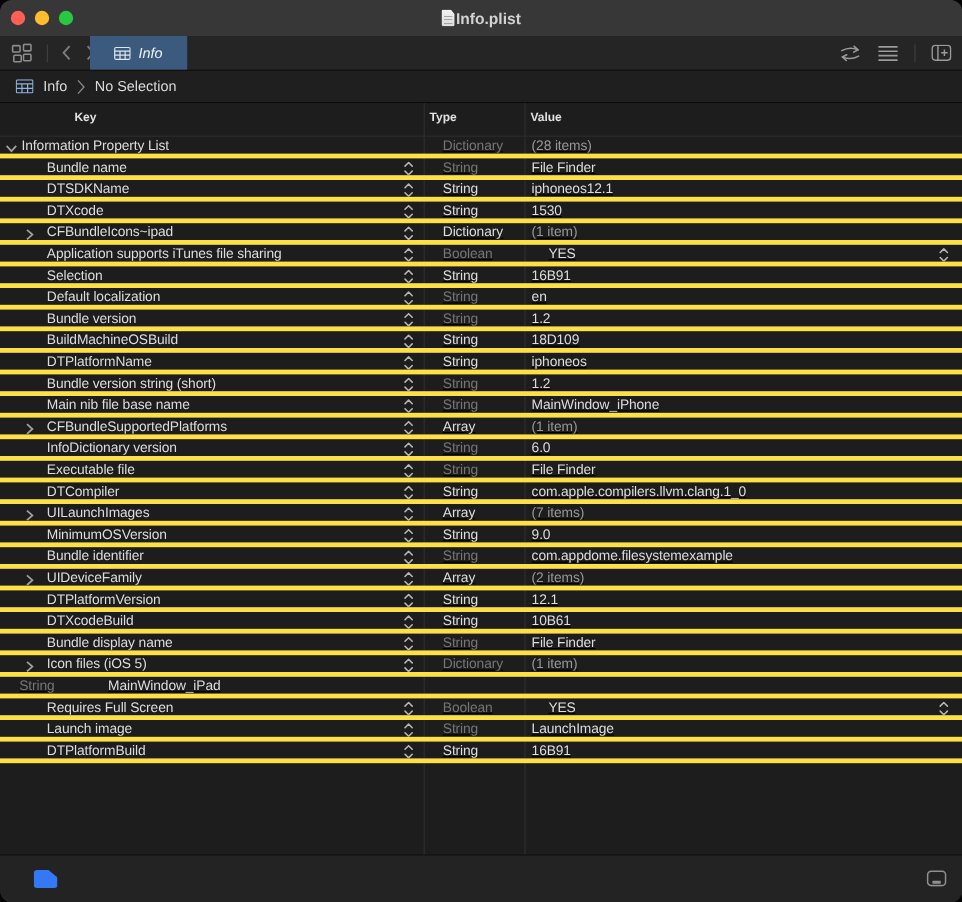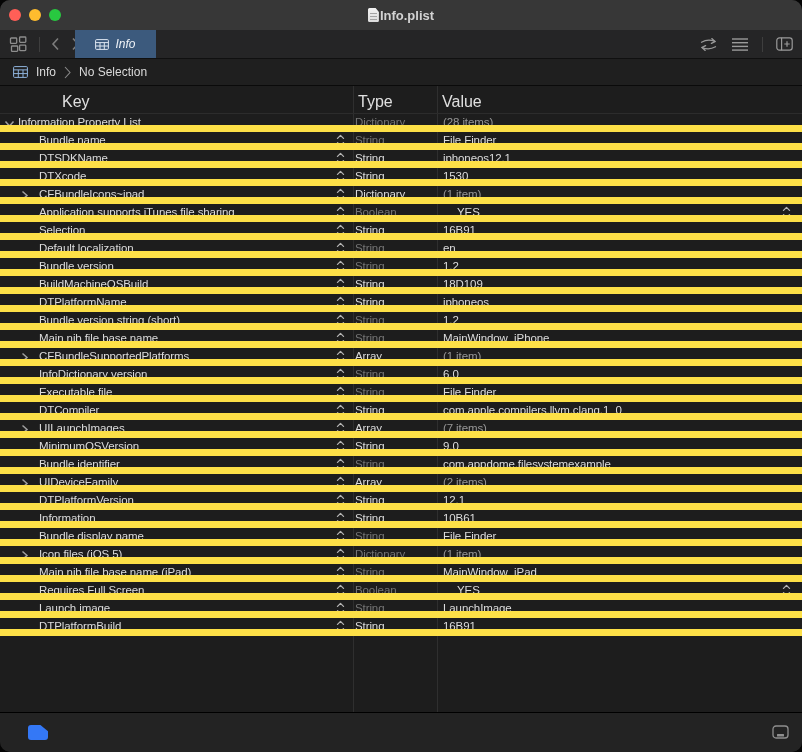--- a/index.html
+++ b/index.html
@@ -28,30 +28,30 @@
 
   
   .breadcrumb{height:26px;background:#1f1f1f;display:flex;align-items:center;gap:8px;padding-left:13px;
               font-size:12px;color:#dadada;border-bottom:1px solid #0a0a0a;}
 
   
   .editor{position:relative;height:628px;background:#1d1d1d;}
   .coldiv{position:absolute;top:0;bottom:0;width:1px;background:#2f2f2f;z-index:0;}
   .coldiv.c1{left:353px}.coldiv.c2{left:437px}
   .theader{height:28px;position:relative;border-bottom:1px solid #2c2c2c;box-sizing:border-box;
-           font-size:16px;font-weight:400;color:#e0e0e0;z-index:1;padding-left:20px;}
+           font-size:10px;font-weight:700;color:#e0e0e0;z-index:1;padding-left:20px;}
   .theader span{position:absolute;top:7px;}
   .h-key{left:62px}.h-type{left:358px}.h-value{left:442px}
 
   .rows{position:relative;z-index:1;}
-  .row{display:flex;height:18px;box-sizing:border-box;border-bottom:7px solid #fde047;font-size:11.5px;
+  .row{display:flex;height:18px;box-sizing:border-box;border-bottom:4px solid #fde047;font-size:11.5px;
        line-height:17px;letter-spacing:-0.1px;text-decoration:underline;}
   .cell{box-sizing:border-box;position:relative;white-space:nowrap;overflow:hidden;}
   .keycell{flex:0 0 353px;}
-  .typecell{flex:0 0 84px;padding-left:2px;color:#dcdcdc;}
+  .typecell{flex:0 0 84px;padding-left:16px;color:#dcdcdc;}
   .typecell.dim{color:#757575;}
   .valuecell{flex:1;padding-left:6px;color:#dcdcdc;}
   .valuecell.dimv{color:#989898;}
   .valuecell.bool .valtext{margin-left:14px;}
   .keytext{position:absolute;left:39px;top:0;color:#dcdcdc;}
   .row.root .keytext{left:18px;}
   .disc{position:absolute;left:20px;top:4px;}
   .row.root .disc{left:5px;transform:rotate(90deg);}
   .stepper{position:absolute;right:8px;top:2px;}
   .valuecell .stepper{right:11px;}
@@ -397,21 +397,21 @@
             <span class="keytext">DTPlatformVersion</span>
             <svg class="stepper" width="9" height="13" viewBox="0 0 9 13">
               <path d="M1.5 4.4 L4.5 1.4 L7.5 4.4 M1.5 8.6 L4.5 11.6 L7.5 8.6" fill="none" stroke="#b5b5b5" stroke-width="1.3" stroke-linecap="round" stroke-linejoin="round"></path>
             </svg>
           </div>
           <div class="cell typecell"><span>String</span></div>
           <div class="cell valuecell"><span class="valtext">12.1</span></div>
         </div>
         <div class="row">
           <div class="cell keycell">
-            <span class="keytext">Information</span>
+            <span class="keytext">DTXcodeBuild</span>
             <svg class="stepper" width="9" height="13" viewBox="0 0 9 13">
               <path d="M1.5 4.4 L4.5 1.4 L7.5 4.4 M1.5 8.6 L4.5 11.6 L7.5 8.6" fill="none" stroke="#b5b5b5" stroke-width="1.3" stroke-linecap="round" stroke-linejoin="round"></path>
             </svg>
           </div>
           <div class="cell typecell"><span>String</span></div>
           <div class="cell valuecell"><span class="valtext">10B61</span></div>
         </div>
         <div class="row">
           <div class="cell keycell">
             <span class="keytext">Bundle display name</span>
@@ -429,26 +429,20 @@
             </svg>
             <span class="keytext">Icon files (iOS 5)</span>
             <svg class="stepper" width="9" height="13" viewBox="0 0 9 13">
               <path d="M1.5 4.4 L4.5 1.4 L7.5 4.4 M1.5 8.6 L4.5 11.6 L7.5 8.6" fill="none" stroke="#b5b5b5" stroke-width="1.3" stroke-linecap="round" stroke-linejoin="round"></path>
             </svg>
           </div>
           <div class="cell typecell dim"><span>Dictionary</span></div>
           <div class="cell valuecell dimv"><span class="valtext">(1 item)</span></div>
         </div>
         <div class="row">
-          <div class="cell keycell">
-            <span class="keytext">Main nib file base name (iPad)</span>
-            <svg class="stepper" width="9" height="13" viewBox="0 0 9 13">
-              <path d="M1.5 4.4 L4.5 1.4 L7.5 4.4 M1.5 8.6 L4.5 11.6 L7.5 8.6" fill="none" stroke="#b5b5b5" stroke-width="1.3" stroke-linecap="round" stroke-linejoin="round"></path>
-            </svg>
-          </div>
           <div class="cell typecell dim"><span>String</span></div>
           <div class="cell valuecell"><span class="valtext">MainWindow_iPad</span></div>
         </div>
         <div class="row">
           <div class="cell keycell">
             <span class="keytext">Requires Full Screen</span>
             <svg class="stepper" width="9" height="13" viewBox="0 0 9 13">
               <path d="M1.5 4.4 L4.5 1.4 L7.5 4.4 M1.5 8.6 L4.5 11.6 L7.5 8.6" fill="none" stroke="#b5b5b5" stroke-width="1.3" stroke-linecap="round" stroke-linejoin="round"></path>
             </svg>
           </div>

